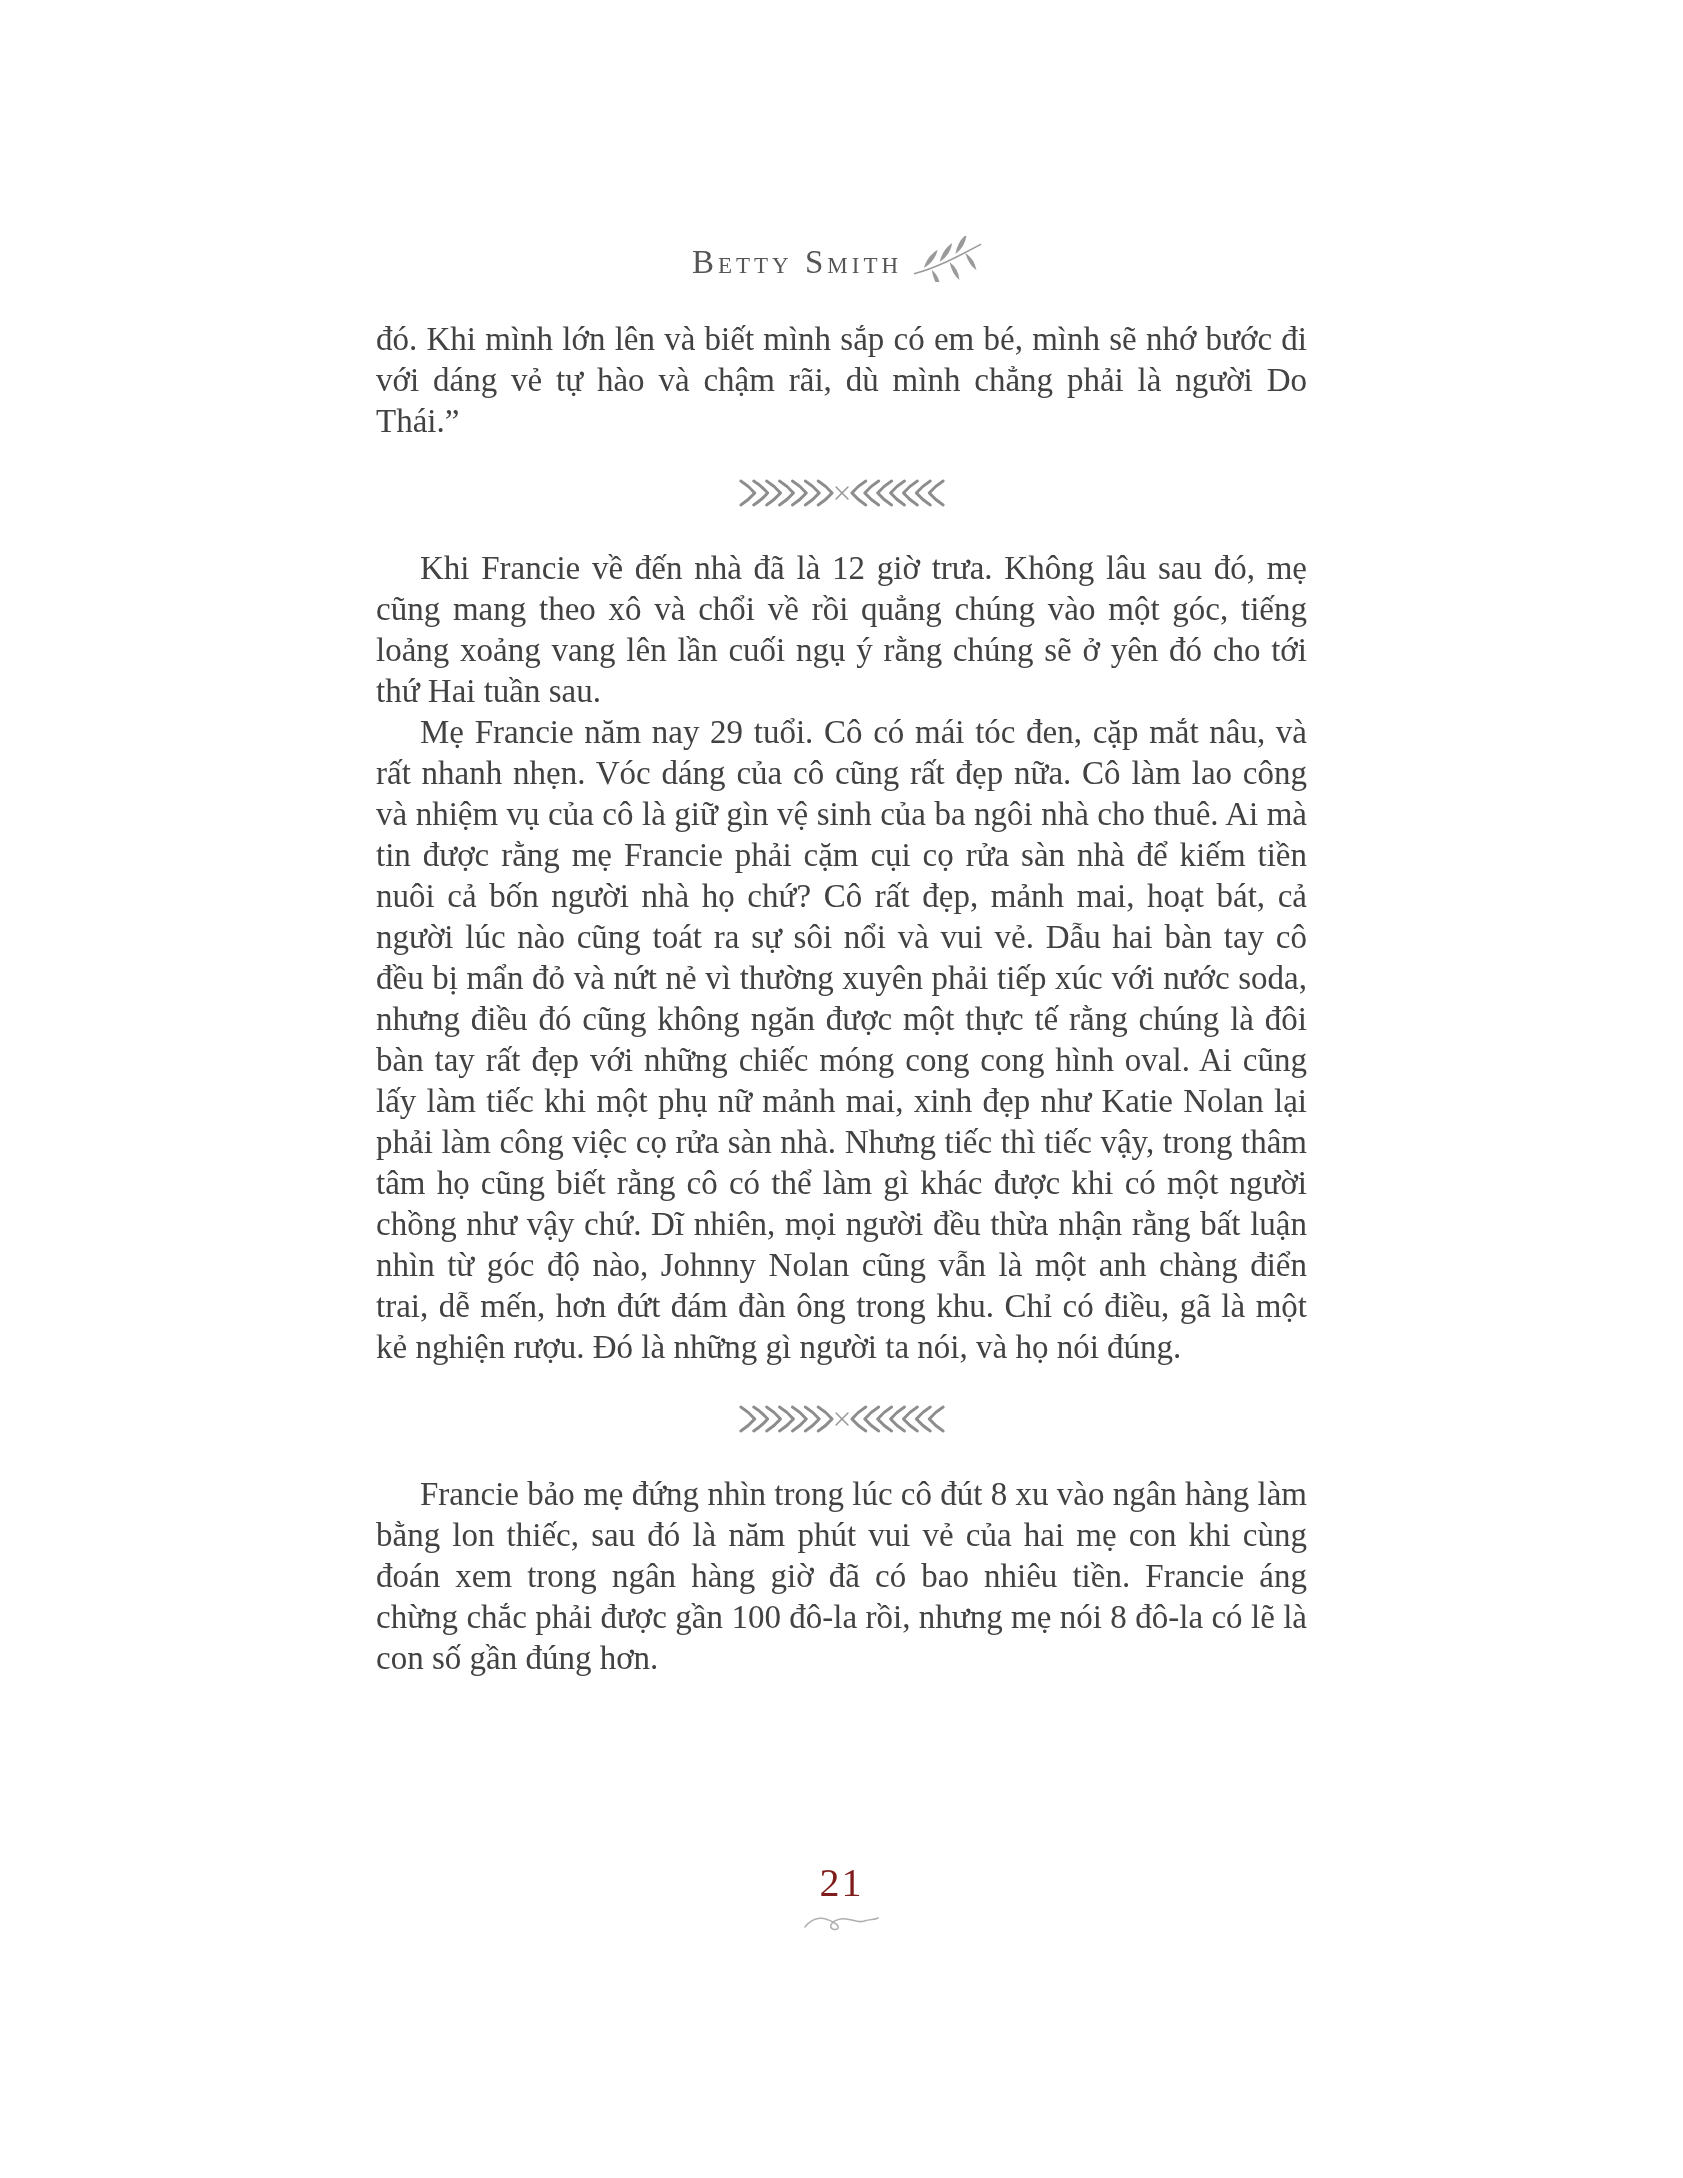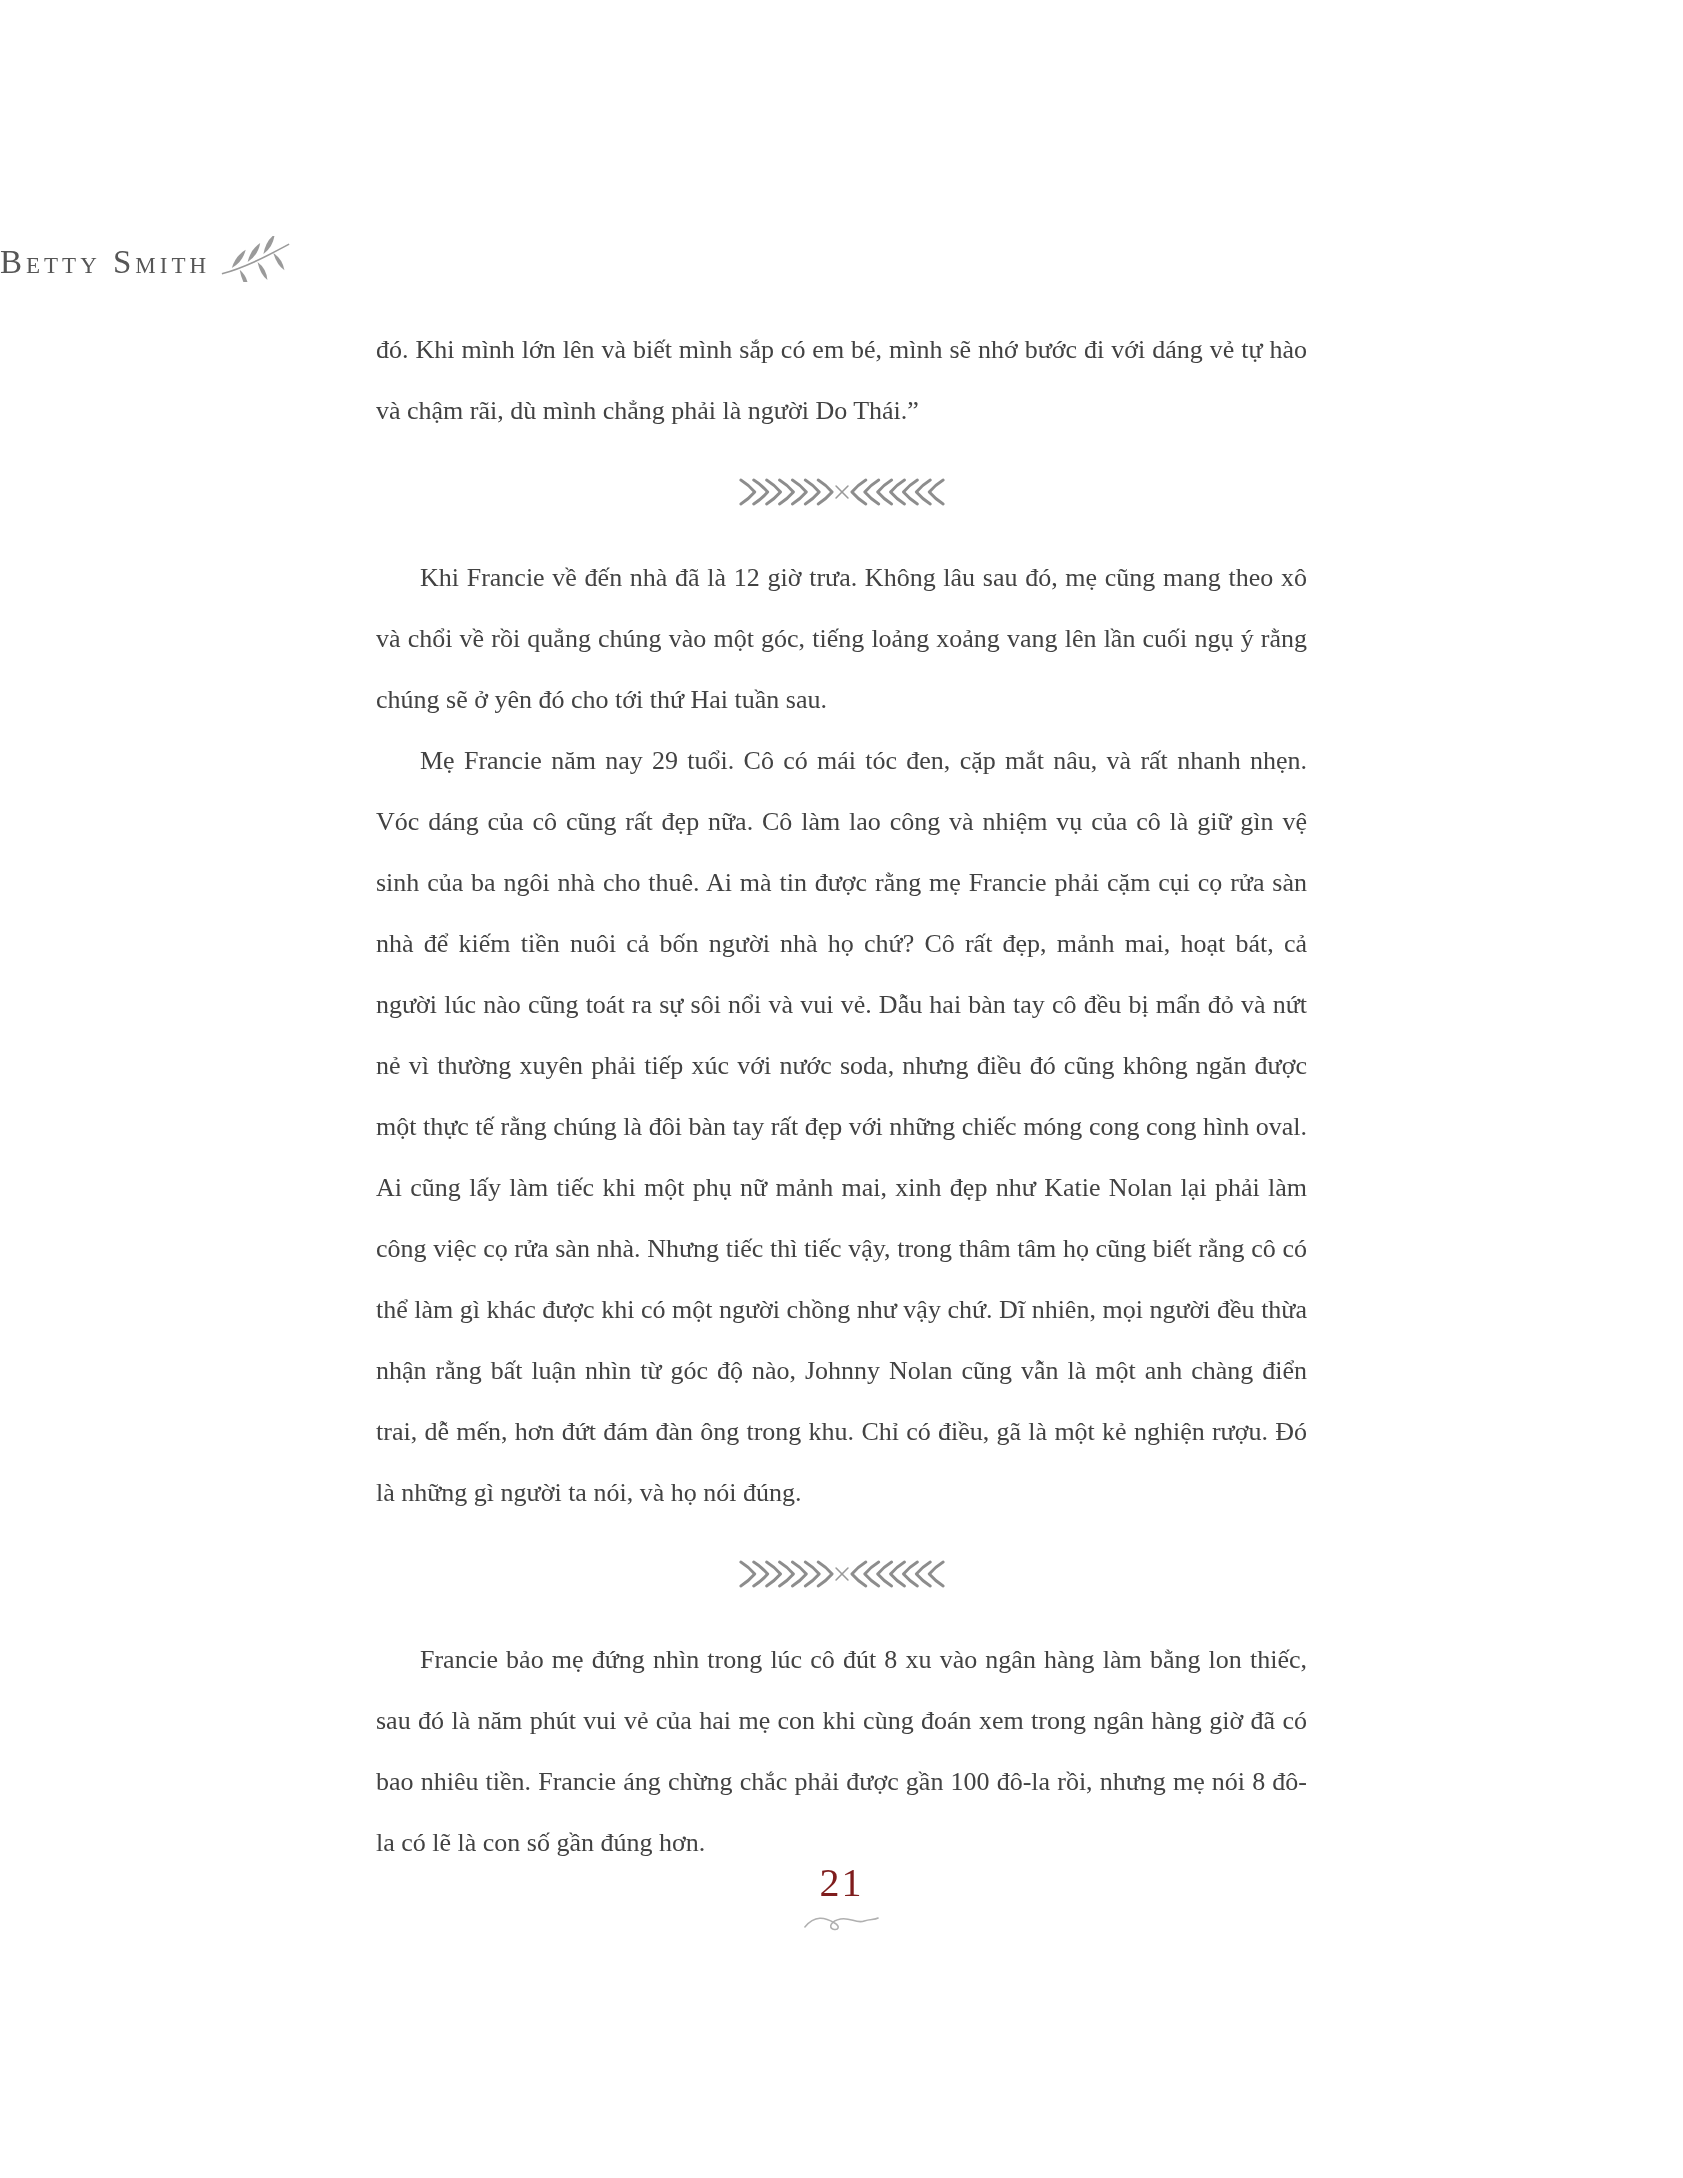--- a/index.html
+++ b/index.html
@@ -14,40 +14,41 @@
     overflow: hidden;
   }
 
   
   .running-head {
     position: absolute;
     top: 242px;
     left: 0;
     width: 100%;
     display: flex;
+    justify-content: center;
     align-items: center;
     gap: 6px;
   }
   .head-text {
     font-variant: small-caps;
     font-size: 33px;
     letter-spacing: 4px;
     color: #565656;
     line-height: 1;
   }
   .sprig { margin-top: -6px; }
 
   
   .text-column {
     position: absolute;
     top: 319px;
     left: 376px;
     width: 931px;
-    font-size: 26px;
-    line-height: 61px;
+    font-size: 33px;
+    line-height: 41px;
     text-align: justify;
   }
   .para { margin: 0; text-indent: 44px; }
   .para.no-indent { text-indent: 0; }
 
   .divider {
     display: flex;
     justify-content: center;
     margin: 30px 0 34px 0;
   }

